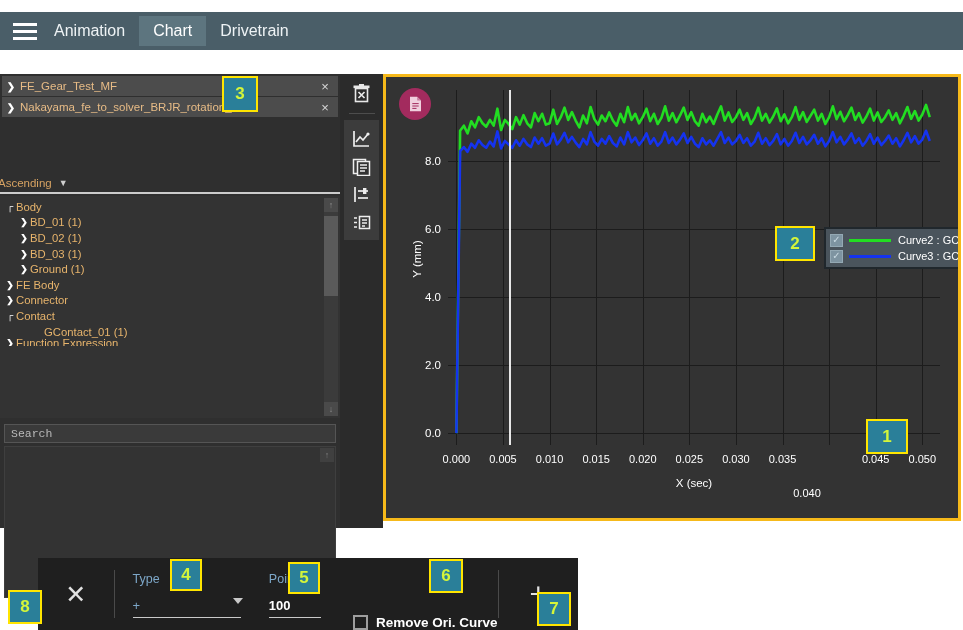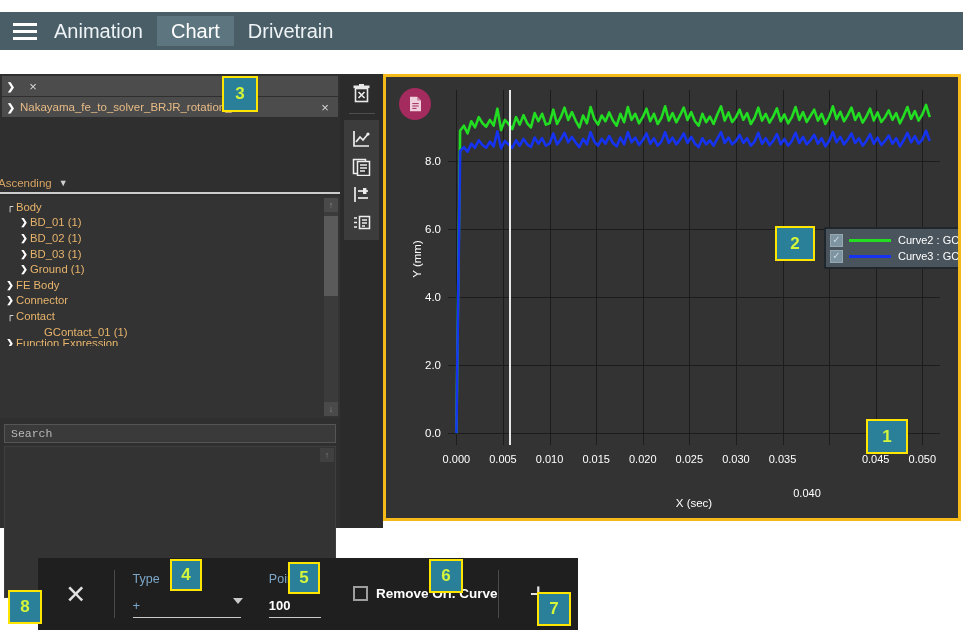--- a/index.html
+++ b/index.html
@@ -31,21 +31,21 @@
     gap: 4px; padding-left: 10px;
     cursor: pointer;
   }
   .hamburger span {
     display: block; width: 24px; height: 3px;
     background: #ffffff; border-radius: 0;
   }
   .main-tab {
     height: 30px; padding: 0 14px;
     display: flex; align-items: center;
-    color: #eef3f5; font-size: 20px;
+    color: #eef3f5; font-size: 16px;
     cursor: pointer; white-space: nowrap;
   }
   .main-tab.active {
     background: #5d757f;
     color: #ffffff;
   }
 
   
   .subtab-bar {
     position: absolute; left: 0; top: 50px;
@@ -242,21 +242,21 @@
     color: #ffffff; font-size: 11px;
     transform: translateX(-50%); white-space: nowrap;
   }
   .ylabel {
     position: absolute; left: 12px; top: 182px;
     color: #ffffff; font-size: 11.5px;
     transform: translateY(-50%) rotate(-90deg);
     transform-origin: center; white-space: nowrap;
   }
   .xlabel {
-    position: absolute; left: 62px; width: 492px; top: 420px;
+    position: absolute; left: 62px; width: 492px; top: 400px;
     text-align: center; color: #ffffff; font-size: 11.5px;
   }
   .legend {
     position: absolute; left: 438px; top: 150px;
     background: #4a545c;
     border: 2px solid #20272c;
     padding: 3px 7px 3px 4px;
     z-index: 5;
   }
   .leg-row {
@@ -291,21 +291,21 @@
   .bb-fvalue-white { color: #ffffff; font-size: 13px; font-weight: bold; }
   .bb-underline { position: absolute; left: 18px; bottom: 12px; height: 1.5px; background: #c9c9c9; }
   .bb-caret {
     position: absolute; right: 8px; top: 40px;
     width: 0; height: 0;
     border-left: 5px solid transparent;
     border-right: 5px solid transparent;
     border-top: 6px solid #c9c9c9;
   }
   .bb-check-wrap {
-    display: flex; align-items: flex-start;
+    display: flex; align-items: flex-end;
     margin-left: 26px; margin-top: 28px;
     cursor: pointer;
   }
   .bb-checkbox {
     width: 15px; height: 15px;
     border: 2px solid #9e9e9e; background: transparent;
     margin-right: 8px;
   }
   .bb-check-label { color: #ffffff; font-size: 13.5px; font-weight: bold; white-space: nowrap; }
   .bb-plus {
@@ -342,20 +342,21 @@
         <div class="main-tab active">Chart</div>
         <div class="main-tab">Drivetrain</div>
       </div>
   </div>
 
 
   <div class="left-panel">
     <div id="file-list" style="padding-top:2px;">
         <div class="file-row">
           <span class="arrow">❯</span>
+          <span class="fname">FE_Gear_Test_MF</span>
           <span class="xbtn">×</span>
         </div>
         <div class="file-row">
           <span class="arrow">❯</span>
           <span class="fname">Nakayama_fe_to_solver_BRJR_rotation_1</span>
           <span class="xbtn">×</span>
         </div>
       </div>
 
     <div class="sortbar">

